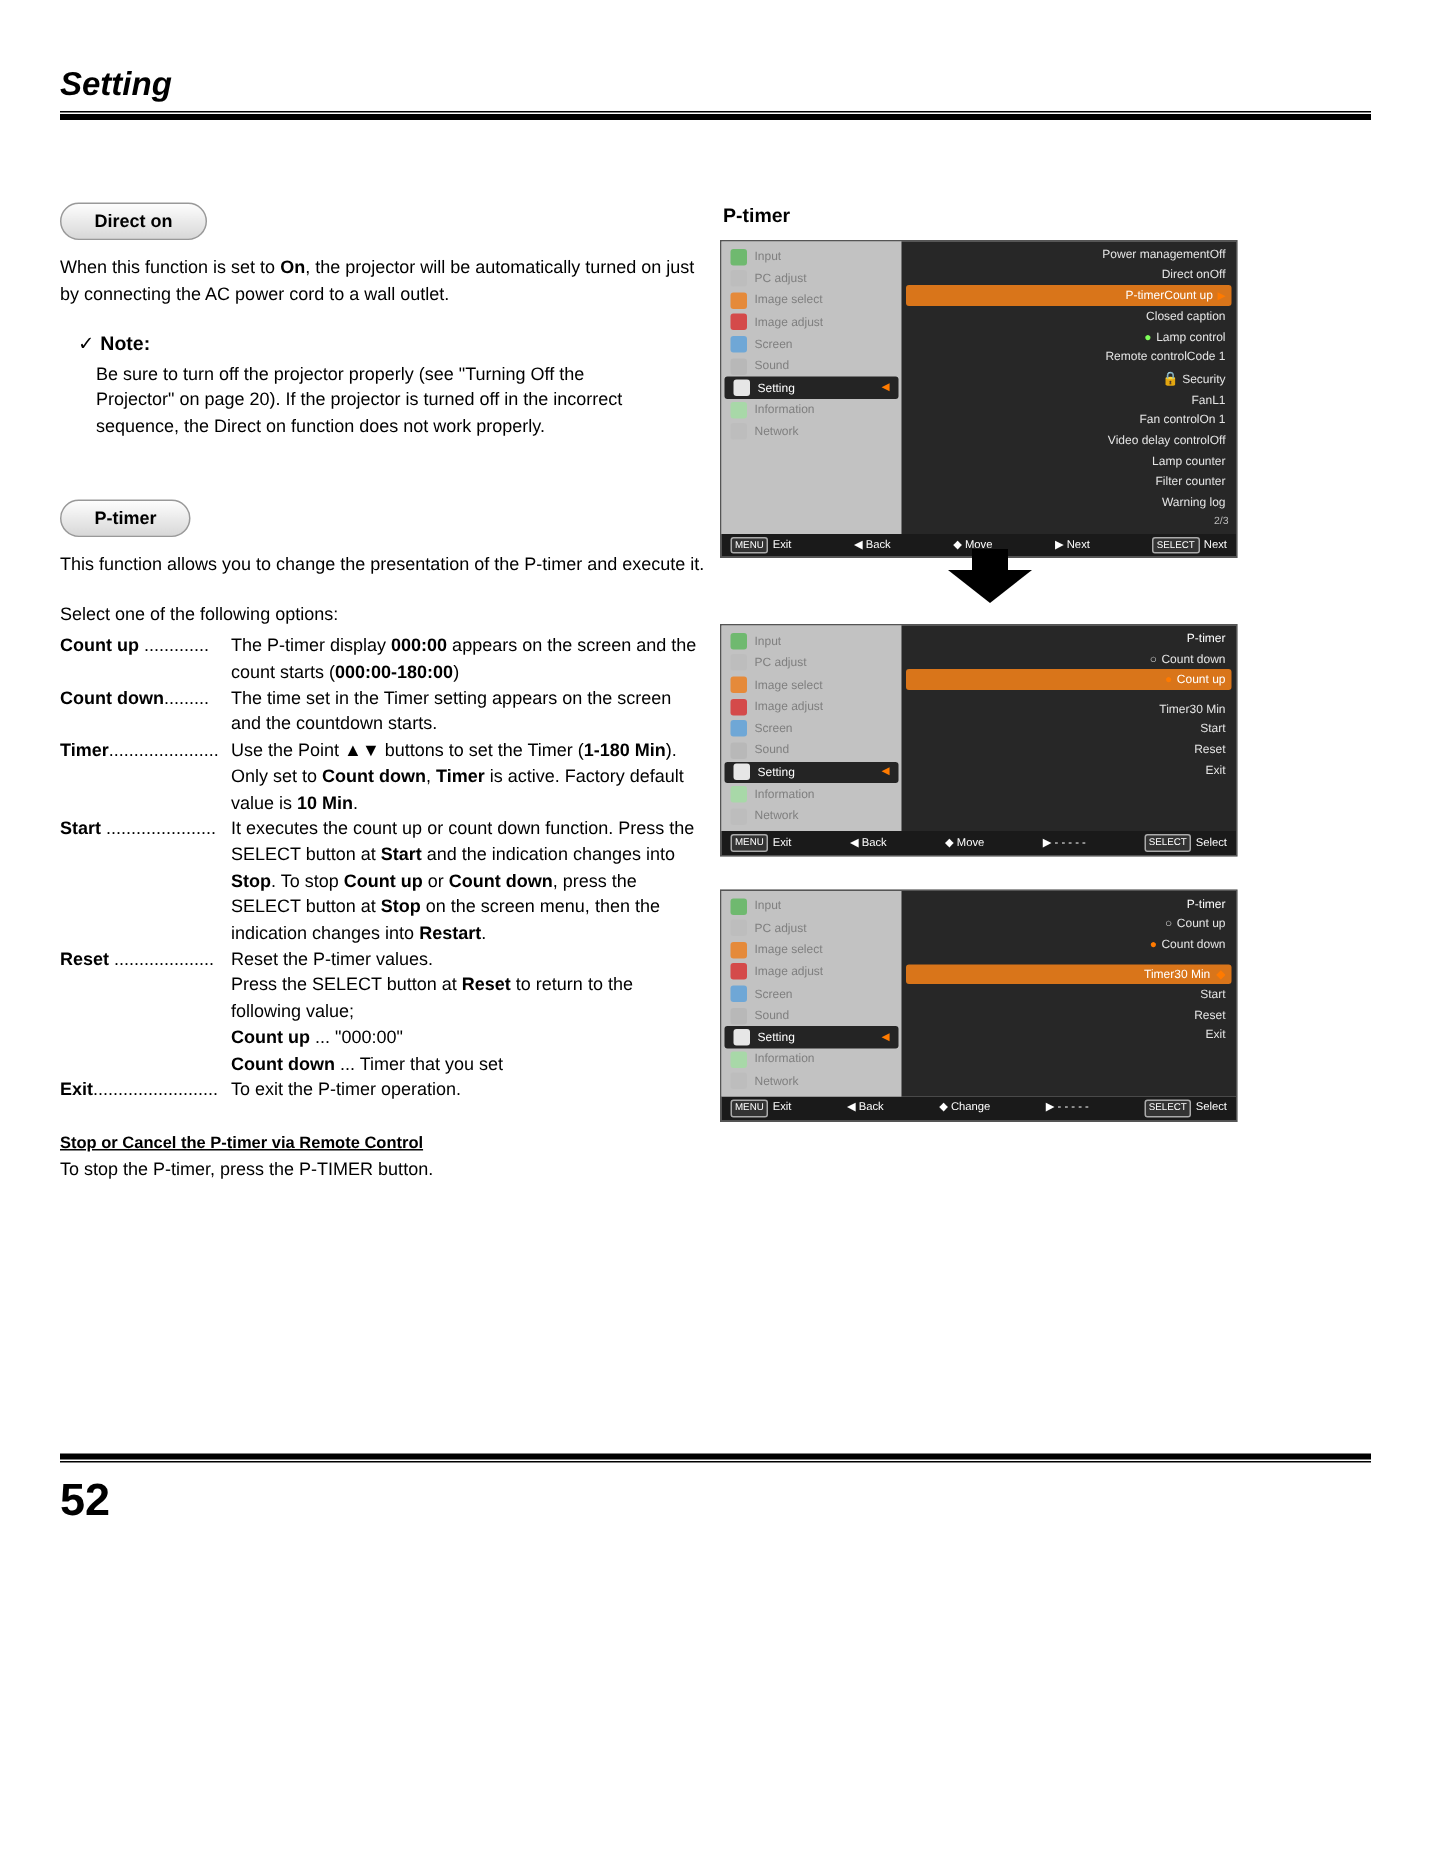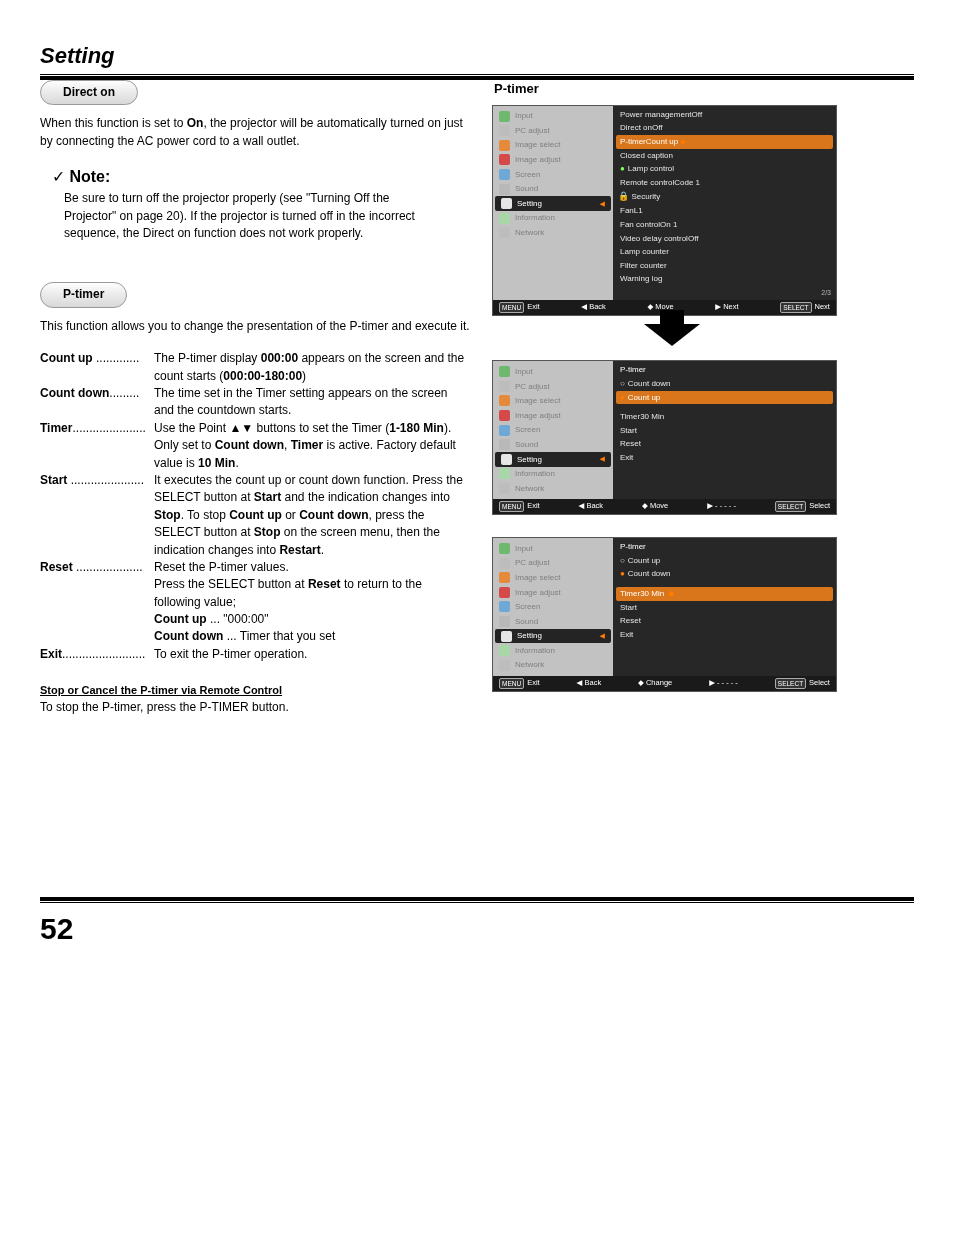--- a/index.html
+++ b/index.html
@@ -14,36 +14,36 @@
     line-height: 1.45;
   }
   .page-title {
     font-size: 22px;
     font-weight: bold;
     font-style: italic;
     margin-bottom: 2px;
   }
   .rule-thin { height: 1px; background: #000; }
   .rule-thick { height: 4px; background: #000; margin-top: 1px; }
-  .content { display: flex; gap: 22px; }
+  .content { display: flex; gap: 10px; margin-top: 55px; }
   .col-left { width: 430px; }
   .col-right { width: 360px; }
   .section-heading {
     display: inline-block;
     background: linear-gradient(#fdfdfd,#d8d8d8);
     border: 1px solid #999;
     border-radius: 13px;
     padding: 3px 22px;
     font-weight: bold;
     font-size: 12px;
     margin-bottom: 10px;
   }
   .para { margin-bottom: 15px; }
   .note-block { margin: 12px 0 40px 12px; }
-  .note-label { font-weight: bold; font-size: 16px; }
+  .note-label { font-weight: bold; font-size: 13px; }
   .note-label::before { content: "✓"; margin-right: 4px; font-weight: normal; }
   .note-text { margin-left: 12px; margin-top: 2px; max-width: 380px; }
   .opt-table { margin-top: 4px; }
   .opt-row { display: flex; }
   .opt-label { width: 114px; flex-shrink: 0; }
   .opt-label b { font-weight: bold; }
   .opt-desc { flex: 1; }
   .sub-heading { font-weight: bold; text-decoration: underline; font-size: 11px; margin-top: 20px; }
   .right-title { font-weight: bold; margin: 0 0 6px 2px; font-size: 13px; }
 
@@ -72,21 +72,21 @@
     border-radius: 2px; margin: 0 2px;
   }
   .osd-nav-item.active .arw { margin-left: auto; color: #ff7b00; font-size: 7px; }
   .ic-input{background:#6fb96f}.ic-pc{background:#bdbdbd}.ic-imgsel{background:#e58a3a}.ic-imgadj{background:#d44a4a}
   .ic-screen{background:#6fa7d6}.ic-sound{background:#b8b8b8}.ic-setting{background:#e6e6e6}
   .ic-info{background:#a8d8a8}.ic-net{background:#bdbdbd}
   .lock{color:#caa000;font-size:9px;margin-left:-2px}
 
   .osd-panel { flex: 1; background: #272727; padding: 2px 5px; }
   .osd-row {
-    display: flex; justify-content: flex-start;
+    display: flex; justify-content: flex-end;
     padding: 1px 2px; color: #e5e5e5;
   }
   .osd-row.hl {
     background: #d9751a; color: #fff; border-radius: 2px;
     padding: 1px 4px; margin: 0 -2px;
   }
   .osd-row .dot { font-size: 8px; margin-right: 3px; }
   .osd-row .dot.green{color:#7fff5a}.osd-row .dot.unfilled{color:#ddd}
   .osd-row .dot.orange{color:#ff7a00}
   .osd-row .rarrow{color:#ff7a00;font-size:7px;margin-left:3px}
@@ -129,20 +129,21 @@
     <div class="section-heading">Direct on</div>
     <p class="para">When this function is set to <b>On</b>, the projector will be automatically turned on just by connecting the AC power cord to a wall outlet.</p>
     <div class="note-block">
       <div class="note-label">Note:</div>
       <div class="note-text">Be sure to turn off the projector properly (see "Turning Off the Projector" on page 20). If the projector is turned off in the incorrect sequence, the Direct on function does not work properly.</div>
     </div>
 
     
     <div class="section-heading">P-timer</div>
     <p class="para">This function allows you to change the presentation of the P-timer and execute it.</p>
+    <p>Select one of the following options:</p>
 
     <div class="opt-table">
       <div class="opt-row">
         <div class="opt-label"><b>Count up</b> .............</div>
         <div class="opt-desc">The P-timer display <b>000:00</b> appears on the screen and the count starts (<b>000:00-180:00</b>)</div>
       </div>
       <div class="opt-row">
         <div class="opt-label"><b>Count down</b>.........</div>
         <div class="opt-desc">The time set in the Timer setting appears on the screen and the countdown starts.</div>
       </div>

